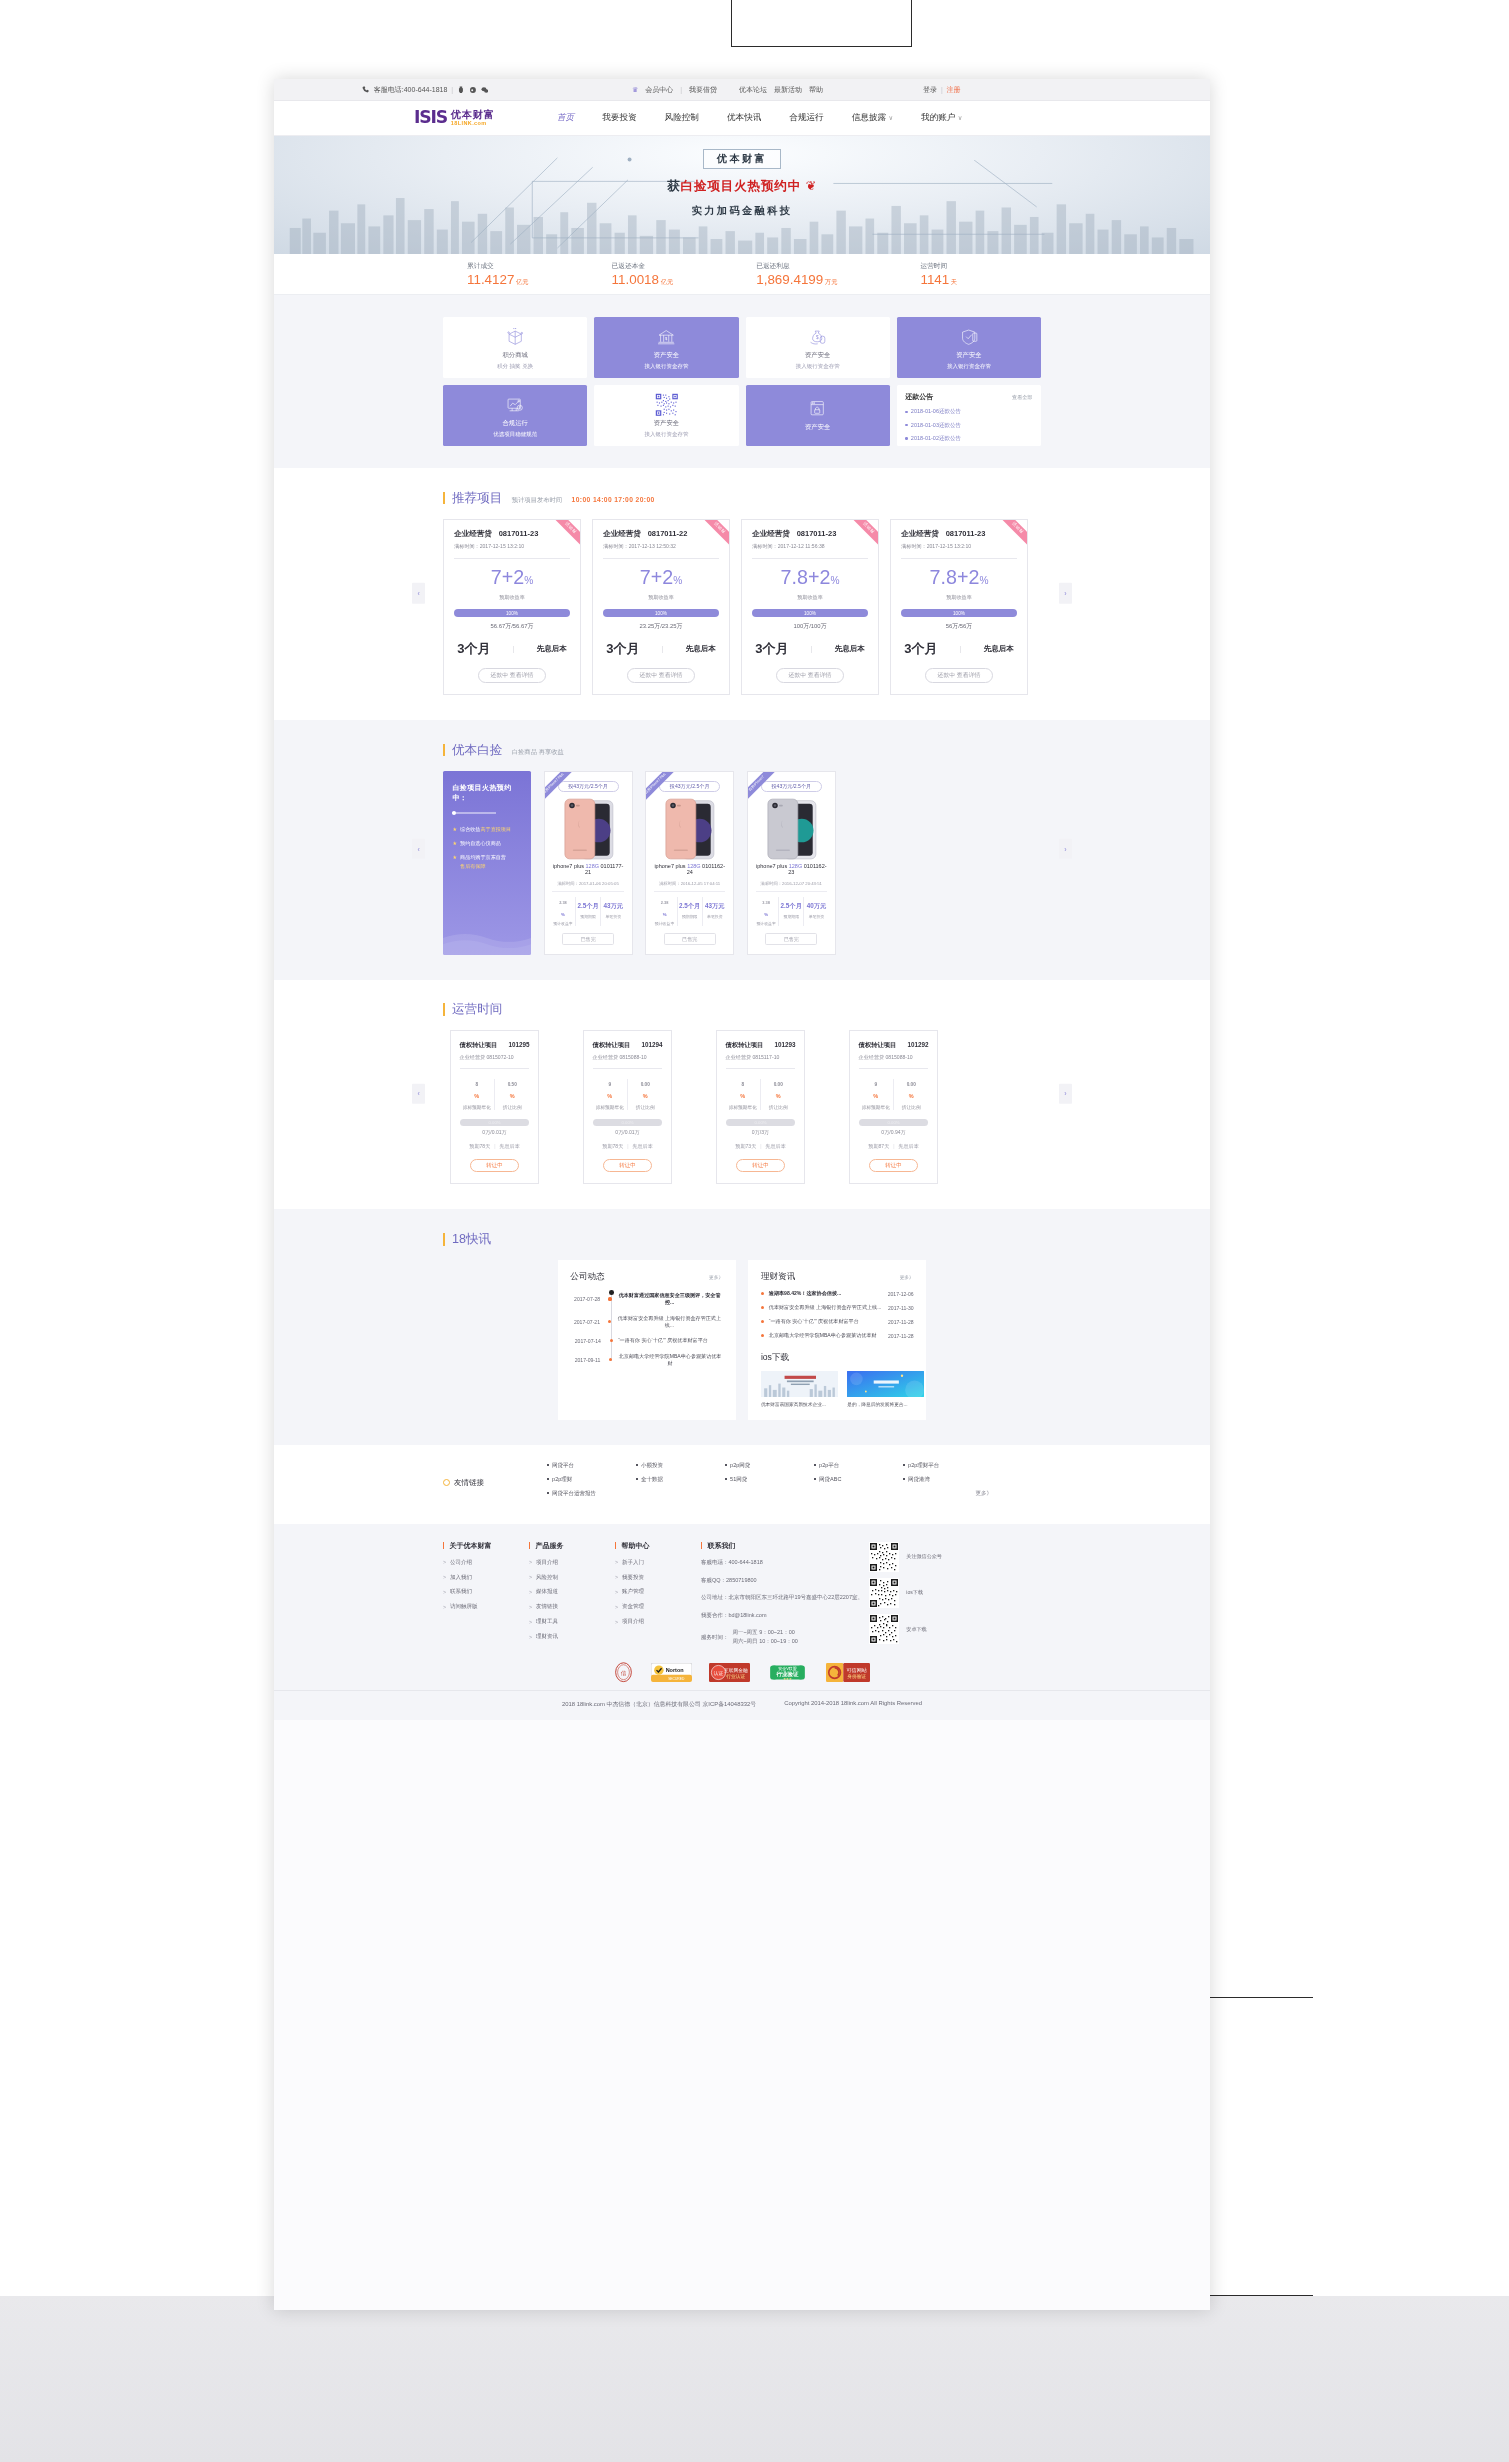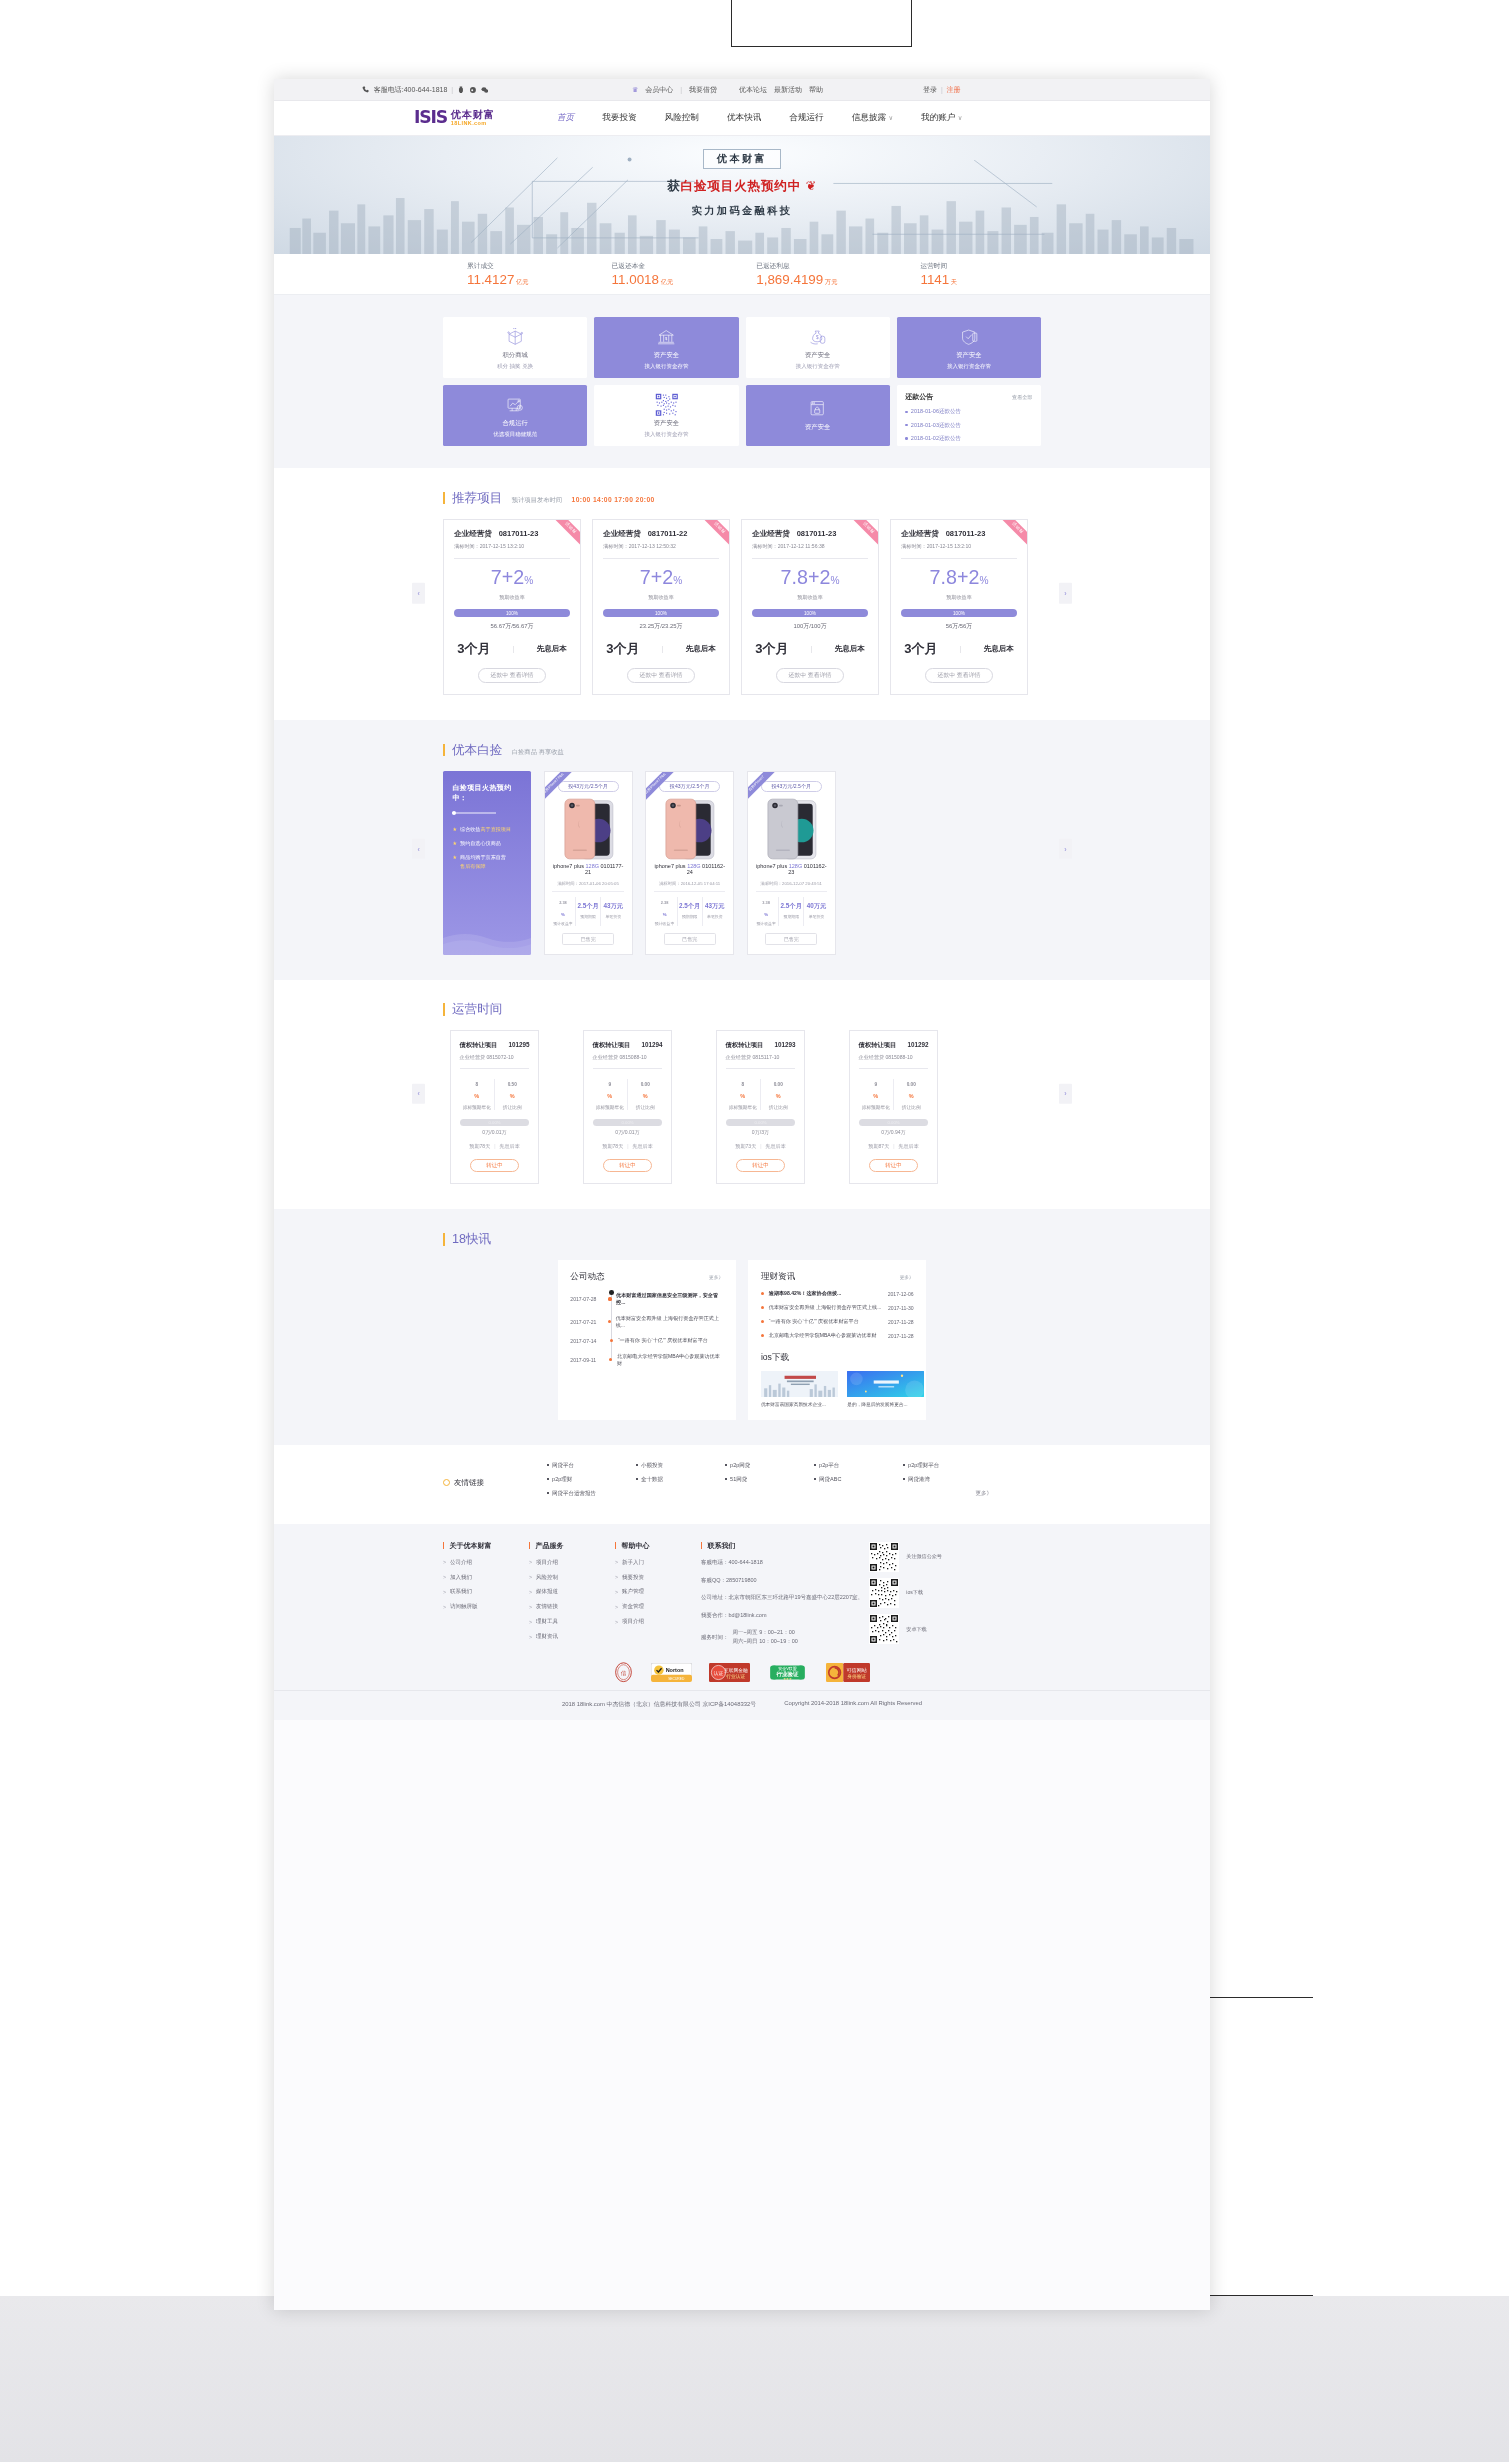--- a/index.html
+++ b/index.html
@@ -245,21 +245,21 @@
   .dc-meta{ font-size: 5.1px; color:#9a9aa6; text-align:center; margin-top: 7px;}
   .dc-meta .vb { color:#dcdce2; margin: 0 3.9px;}
   .dc-btn {
     margin: 8.6px auto 0; width: 49px; height: 13.4px; border:0.8px solid #f7b793; border-radius: 7px;
     display:flex; align-items:center; justify-content:center; font-size: 5.5px; color:#f5753b;
   }
 
   
   .news-row { display: flex; gap: 12.6px; }
   .news-box { background:#fff; padding: 11.8px 12.6px 12.6px; }
-  .news-left { width: 178px; }
+  .news-left { width: 178px; text-align: center; }
   .news-right{ width: 178px; }
   .nb-head { display:flex; justify-content:space-between; align-items: baseline; }
   .nb-head h3 { font-size: 8.6px; font-weight: 400; color: #2f2f38; }
   .nb-head a { font-size: 4.7px; color:#9aa0ab; text-decoration:none; }
   .timeline { margin-top: 8.6px; position: relative; padding-left: 0; }
   .tl-line { position:absolute; left: 41px; top: 1.6px; bottom: 6.3px; width:0.8px; background:#d9d9e0;}
   .tl-cap  { position:absolute; left: 39px; top: -1.6px; width:4.7px; height:4.7px; border-radius:50%; background:#222;}
   .tl-item { display:flex; align-items:center; gap: 0; margin-bottom: 8.6px; position:relative; }
   .tl-date { width: 35px; font-size: 5.1px; color: #6a6a76; }
   .tl-dot  { width: 12.6px; display:flex; justify-content:center; }

